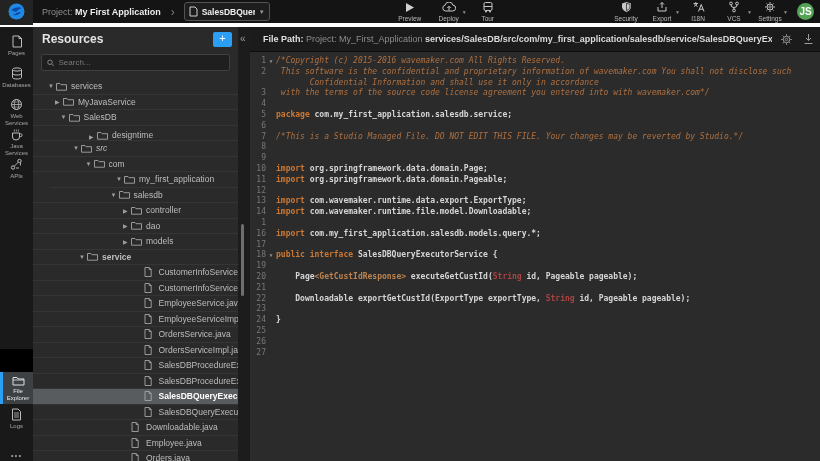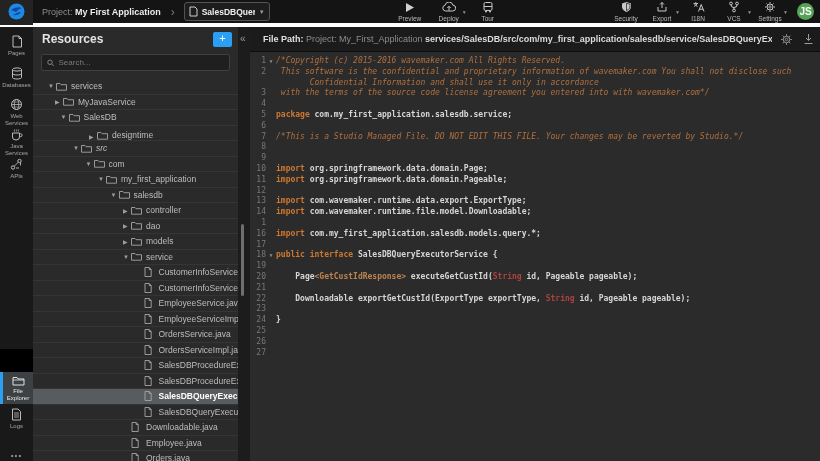--- a/index.html
+++ b/index.html
@@ -309,21 +309,21 @@
         </div>
         <div class="tree-row" style="padding-left: 52.5px;">
           <span class="caret">▼</span>
           <span class="t-icon">
             <svg width="11" height="9" viewBox="0 0 11 9">
               <path d="M0.5 1.5 h3.5 l1 1.2 h5.5 v5.5 h-10 z" fill="none" stroke="#999999" stroke-width="1"></path>
             </svg>
           </span>
           <span class="t-label">com</span>
         </div>
-        <div class="tree-row" style="padding-left: 65px;">
+        <div class="tree-row" style="padding-left: 65px; margin-left: 18px;">
           <span class="caret">▼</span>
           <span class="t-icon">
             <svg width="11" height="9" viewBox="0 0 11 9">
               <path d="M0.5 1.5 h3.5 l1 1.2 h5.5 v5.5 h-10 z" fill="none" stroke="#999999" stroke-width="1"></path>
             </svg>
           </span>
           <span class="t-label">my_first_application</span>
         </div>
         <div class="tree-row" style="padding-left: 77.5px;">
           <span class="caret">▼</span>
@@ -354,21 +354,21 @@
         </div>
         <div class="tree-row" style="padding-left: 90px;">
           <span class="caret">▶</span>
           <span class="t-icon">
             <svg width="11" height="9" viewBox="0 0 11 9">
               <path d="M0.5 1.5 h3.5 l1 1.2 h5.5 v5.5 h-10 z" fill="none" stroke="#999999" stroke-width="1"></path>
             </svg>
           </span>
           <span class="t-label">models</span>
         </div>
-        <div class="tree-row" style="padding-left: 90px;">
+        <div class="tree-row" style="padding-left: 46px; font-weight: bold;">
           <span class="caret">▼</span>
           <span class="t-icon">
             <svg width="11" height="9" viewBox="0 0 11 9">
               <path d="M0.5 1.5 h3.5 l1 1.2 h5.5 v5.5 h-10 z" fill="none" stroke="#999999" stroke-width="1"></path>
             </svg>
           </span>
           <span class="t-label">service</span>
         </div>
         <div class="tree-row" style="padding-left: 102.5px;">
           <span class="caret"></span>

